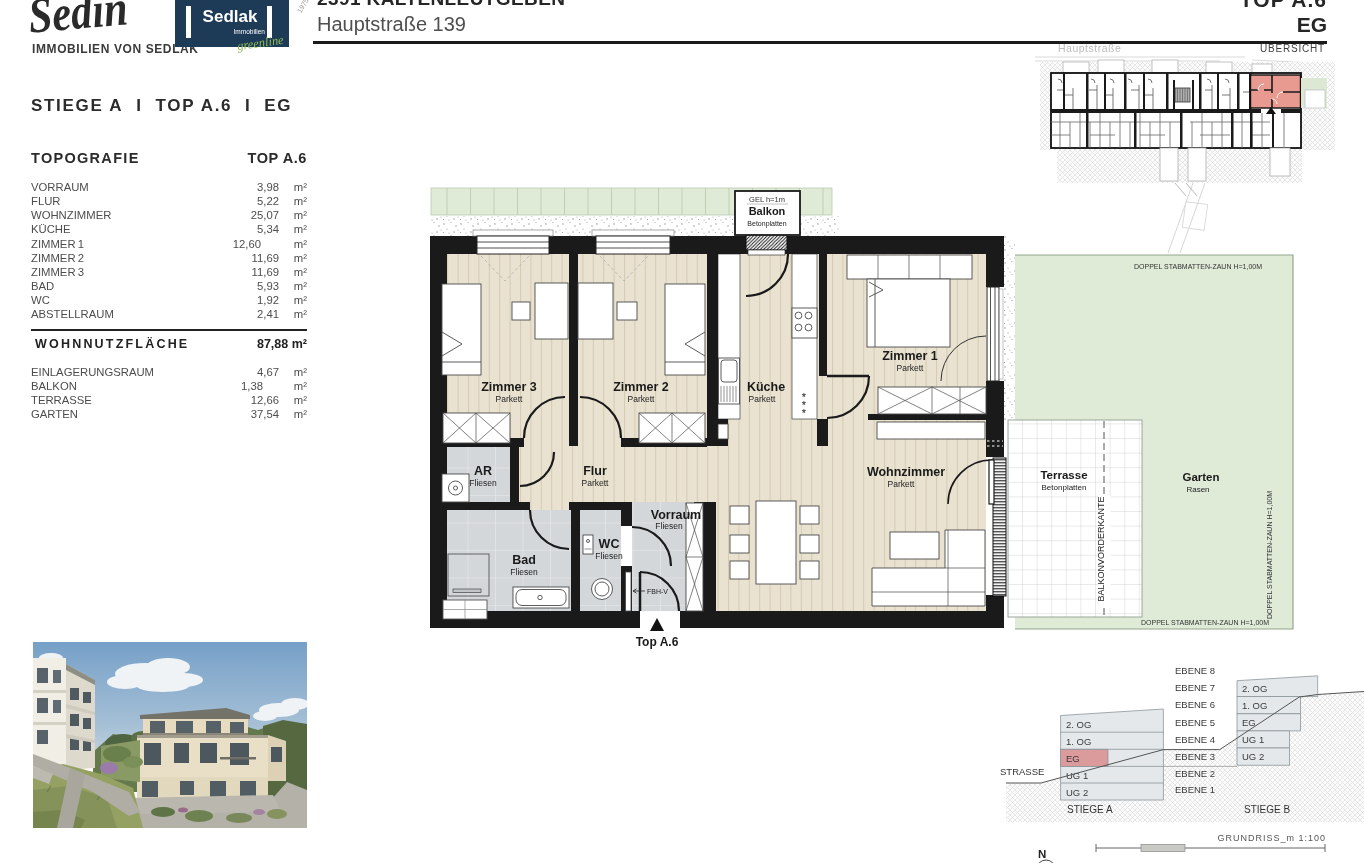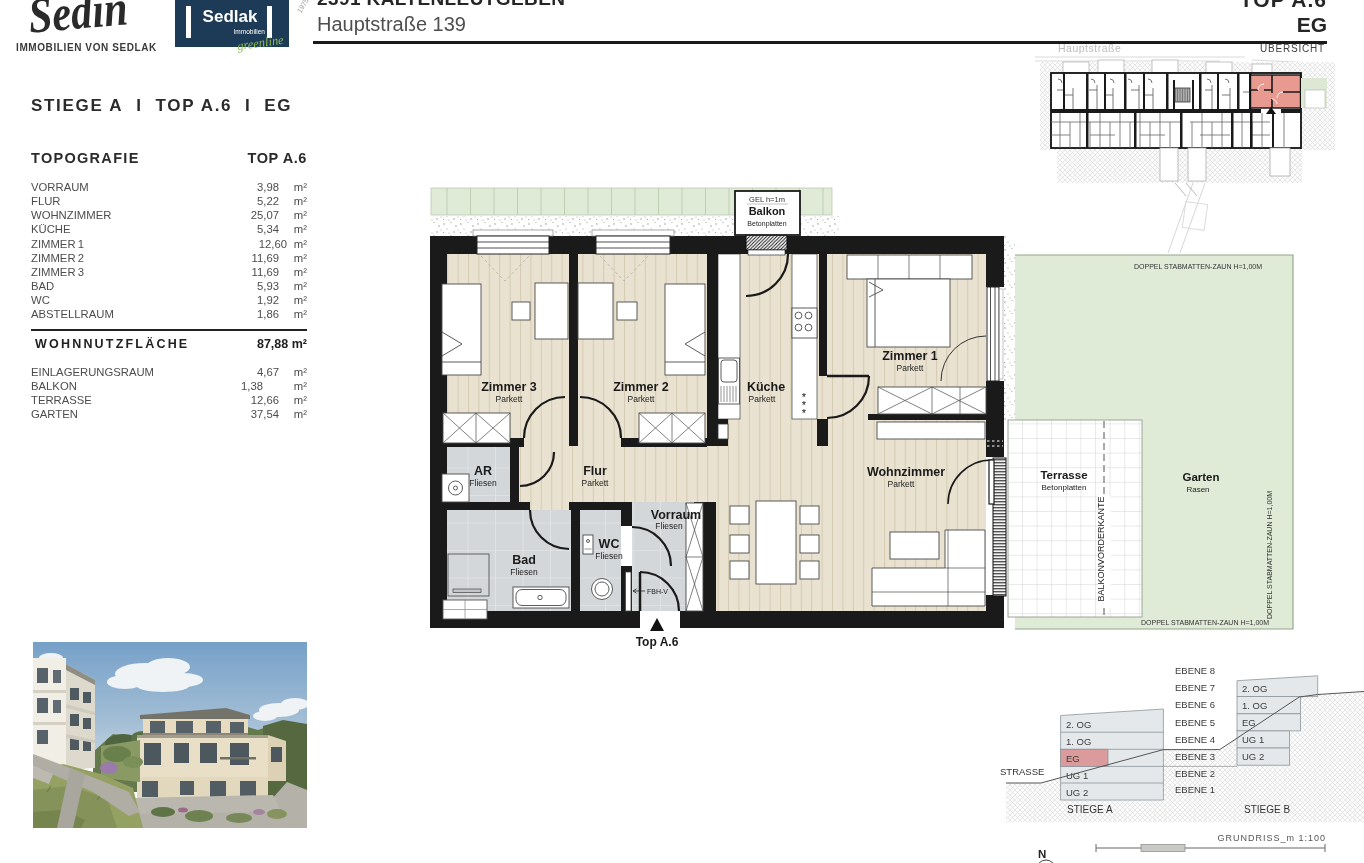--- a/index.html
+++ b/index.html
@@ -6,21 +6,21 @@
   #page{position:relative;width:1364px;height:863px;background:#fff;overflow:hidden;
         font-family:"Liberation Sans",sans-serif;}
   .abs{position:absolute;}
 </style>
 </head>
 <body>
 <div id="page">
 
 <div class="abs" style="left:26px;top:-13px;width:150px;height:70px;font-family:'Liberation Serif',serif;font-style:italic;font-weight:bold;font-size:50px;color:#2a2a2a;transform:rotate(-5deg) scaleX(0.85);transform-origin:left top;">Sedin</div>
 
-<div class="abs" style="left:16px;top:42px;font-size:10px;letter-spacing:0.6px;color:#3a3a3a;font-weight:bold;">IMMOBILIEN VON SEDLAK</div>
+<div class="abs" style="left:32px;top:42px;font-size:12px;letter-spacing:0.6px;color:#3a3a3a;font-weight:bold;">IMMOBILIEN VON SEDLAK</div>
 
 <div class="abs" style="left:175px;top:-10px;width:114px;height:57px;background:#1d3a56;">
   <div class="abs" style="left:11px;top:16px;width:4.5px;height:32px;background:#fff;"></div>
   <div class="abs" style="left:92px;top:16px;width:4.5px;height:32px;background:#fff;"></div>
   <div class="abs" style="left:20px;top:17px;width:70px;text-align:center;color:#fff;font-weight:bold;font-size:17px;">Sedlak</div>
   <div class="abs" style="left:20px;top:38px;width:70px;text-align:right;color:#fff;font-size:6.5px;">Immobilien</div>
   <div class="abs" style="left:62px;top:45px;width:60px;color:#8fbb56;font-family:'Liberation Serif',serif;font-style:italic;font-size:12.5px;transform:rotate(-8deg);">greenline</div>
 </div>
 
 <div class="abs" style="left:295px;top:2px;font-size:7px;color:#999;transform:rotate(-60deg);">1975</div>
@@ -57,21 +57,21 @@
         <span style="position:absolute;right:28px;">25,07</span>
         <span style="position:absolute;right:0;">m²</span>
       </div>
       <div style="position:relative;height:14.15px;">
         <span style="position:absolute;left:0;">KÜCHE</span>
         <span style="position:absolute;right:28px;">5,34</span>
         <span style="position:absolute;right:0;">m²</span>
       </div>
       <div style="position:relative;height:14.15px;">
         <span style="position:absolute;left:0;">ZIMMER 1</span>
-        <span style="position:absolute;right:20px;margin-left:12px;">12,60</span>
+        <span style="position:absolute;right:46px;margin-left:12px;">12,60</span>
         <span style="position:absolute;right:0;">m²</span>
       </div>
       <div style="position:relative;height:14.15px;">
         <span style="position:absolute;left:0;">ZIMMER 2</span>
         <span style="position:absolute;right:28px;">11,69</span>
         <span style="position:absolute;right:0;">m²</span>
       </div>
       <div style="position:relative;height:14.15px;">
         <span style="position:absolute;left:0;">ZIMMER 3</span>
         <span style="position:absolute;right:28px;">11,69</span>
@@ -82,21 +82,21 @@
         <span style="position:absolute;right:28px;">5,93</span>
         <span style="position:absolute;right:0;">m²</span>
       </div>
       <div style="position:relative;height:14.15px;">
         <span style="position:absolute;left:0;">WC</span>
         <span style="position:absolute;right:28px;">1,92</span>
         <span style="position:absolute;right:0;">m²</span>
       </div>
       <div style="position:relative;height:14.15px;">
         <span style="position:absolute;left:0;">ABSTELLRAUM</span>
-        <span style="position:absolute;right:28px;">1,86</span>
+        <span style="position:absolute;right:28px;">2,41</span>
         <span style="position:absolute;right:0;">m²</span>
       </div>
     </div>
 
 <div class="abs" style="left:31px;top:329px;width:276px;height:2.4px;background:#222;"></div>
 
 <div class="abs" style="left:31px;top:337px;width:276px;">
   <span style="position:absolute;left:4px;font-size:12.5px;font-weight:bold;letter-spacing:2.2px;color:#222;">WOHNNUTZFLÄCHE</span>
   <span style="position:absolute;right:0;font-size:12.5px;font-weight:bold;color:#222;text-align:right;">87,88 m²</span>
 </div>

